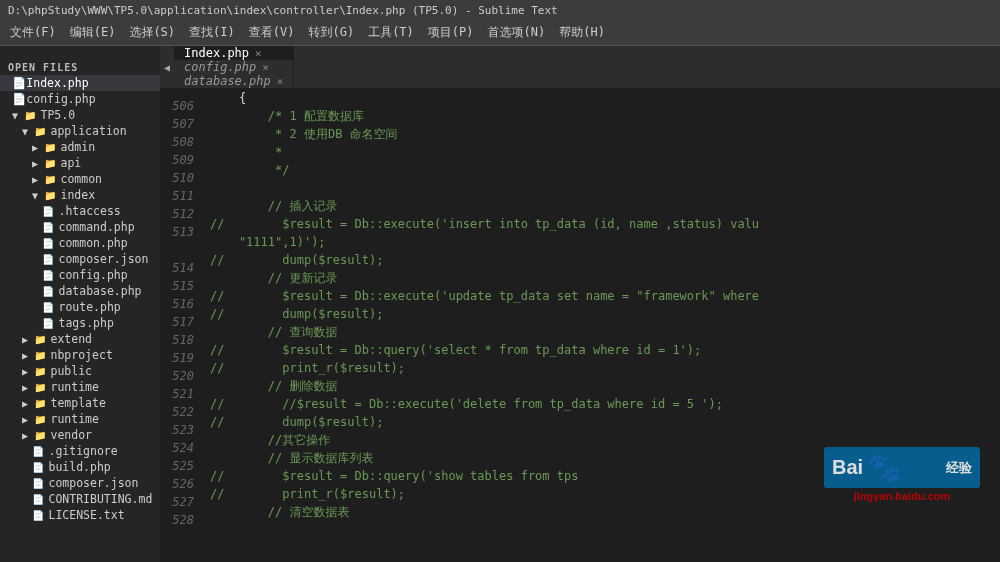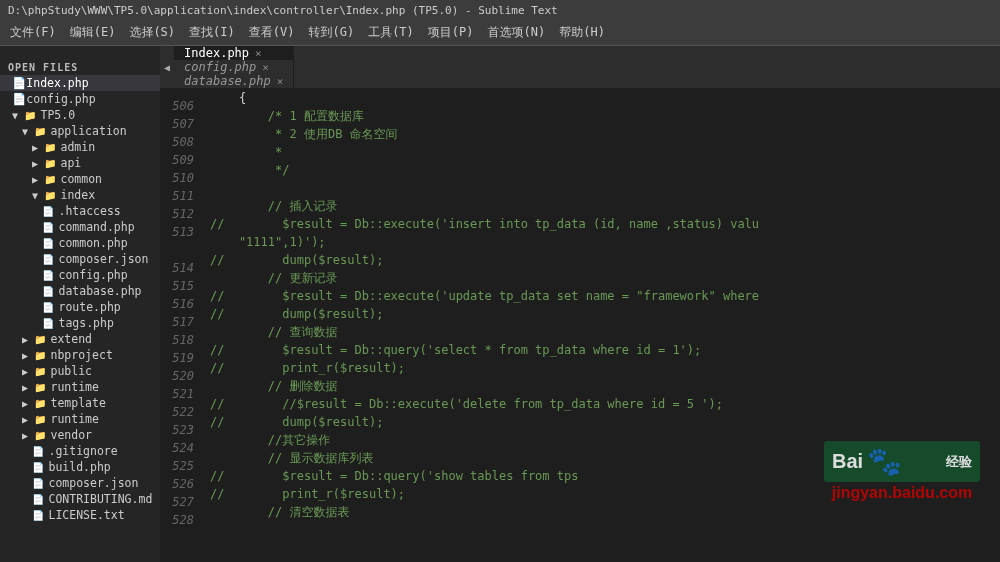--- a/index.html
+++ b/index.html
@@ -371,19 +371,19 @@
           <span class="line-num">526</span>
           <span class="line-num">527</span>
           <span class="line-num">528</span>
         </div>
       <div id="code-content"><span class="line"><span class="c-punct">    {</span></span><span class="line"><span class="c-comment">        /* 1 配置数据库</span></span><span class="line"><span class="c-comment">         * 2 使用DB 命名空间</span></span><span class="line"><span class="c-comment">         *</span></span><span class="line"><span class="c-comment">         */</span></span><span class="line"></span><span class="line"><span class="c-comment">        // 插入记录</span></span><span class="line"><span class="c-disabled">//        $result = Db::execute('insert into tp_data (id, name ,status) valu</span></span><span class="line"><span class="c-disabled">    "1111",1)');</span></span><span class="line"><span class="c-disabled">//        dump($result);</span></span><span class="line"><span class="c-comment">        // 更新记录</span></span><span class="line"><span class="c-disabled">//        $result = Db::execute('update tp_data set name = "framework" where</span></span><span class="line"><span class="c-disabled">//        dump($result);</span></span><span class="line"><span class="c-comment">        // 查询数据</span></span><span class="line"><span class="c-disabled">//        $result = Db::query('select * from tp_data where id = 1');</span></span><span class="line"><span class="c-disabled">//        print_r($result);</span></span><span class="line"><span class="c-comment">        // 删除数据</span></span><span class="line"><span class="c-disabled">//        //$result = Db::execute('delete from tp_data where id = 5 ');</span></span><span class="line"><span class="c-disabled">//        dump($result);</span></span><span class="line"><span class="c-comment">        //其它操作</span></span><span class="line"><span class="c-comment">        // 显示数据库列表</span></span><span class="line"><span class="c-disabled">//        $result = Db::query('show tables from tps</span></span><span class="line"><span class="c-disabled">//        print_r($result);</span></span><span class="line"><span class="c-comment">        // 清空数据表</span></span></div>
     </div>
   </div>
 </div>
 
 <div id="baidu-watermark">
-  <div style="display:flex;align-items:center;background:#14532d;padding:4px 8px;border-radius:3px;gap:4px;">
+  <div style="display:flex;align-items:center;background:#0369a1;padding:4px 8px;border-radius:3px;gap:4px;">
     <span style="color:white;font-size:20px;font-weight:bold;font-family:Arial;">Bai</span>
     <span style="font-size:28px;">🐾</span>
     <span style="color:white;font-size:13px;font-weight:bold;font-family:Arial;margin-left:40px;">经验</span>
   </div>
-  <div style="color:#c00;font-size:16px;font-family:Arial;font-weight:bold;margin-top:2px;">jingyan.baidu.com</div>
+  <div style="color:#c00;font-size:11px;font-family:Arial;font-weight:bold;margin-top:2px;">jingyan.baidu.com</div>
 </div>
 
 </body></html>

